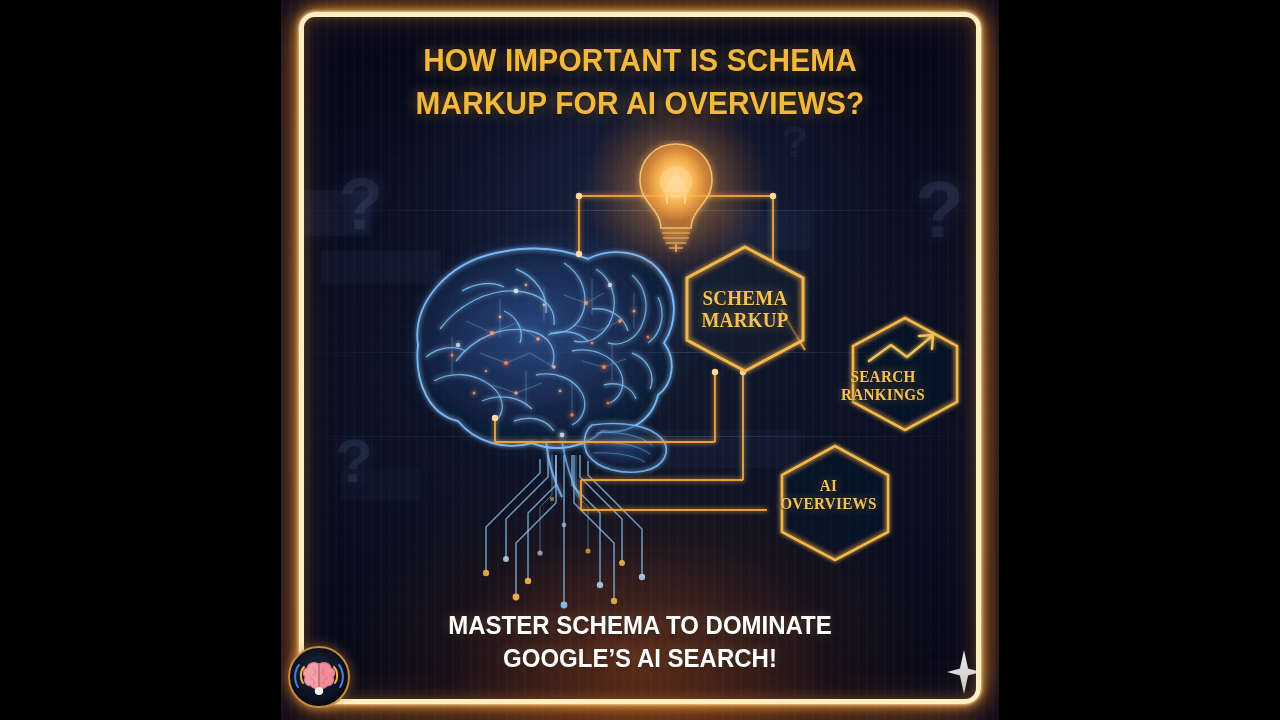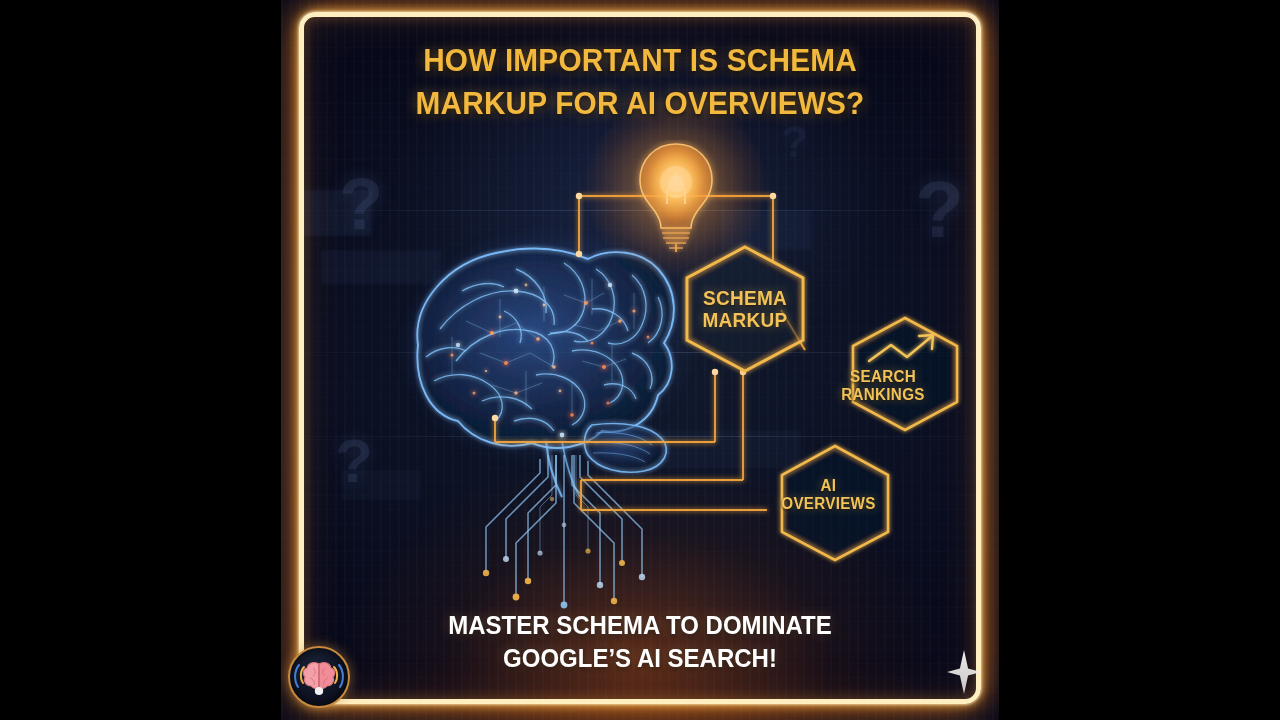--- a/index.html
+++ b/index.html
@@ -112,21 +112,21 @@
   
   .bulb{position:absolute; left:352px; top:140px; width:86px; height:112px;}
   .bulb-halo{
     position:absolute; left:-46px; top:-42px; width:178px; height:178px;
     border-radius:50%;
     background:radial-gradient(circle, rgba(255,190,90,.62) 0%, rgba(255,150,45,.30) 34%, rgba(255,120,20,.10) 58%, rgba(0,0,0,0) 75%);
     filter:blur(3px);
   }
 
   
-  .hex{position:absolute;}
+  .hex{position:absolute;font-family:Liberation Serif, serif;}
   .hex svg{display:block; overflow:visible;}
   .hex-label{
     position:absolute; left:0; right:0;
     text-align:center; color:#f3c359; font-weight:700;
     line-height:1.12; letter-spacing:.3px;
     text-shadow:0 0 10px rgba(243,195,89,.45), 0 1px 3px rgba(0,0,0,.85);
     transform:scaleX(.95);
   }
   #hex-schema{left:400px; top:243px;}
   #hex-schema .hex-label{top:44px; font-size:20px;}

